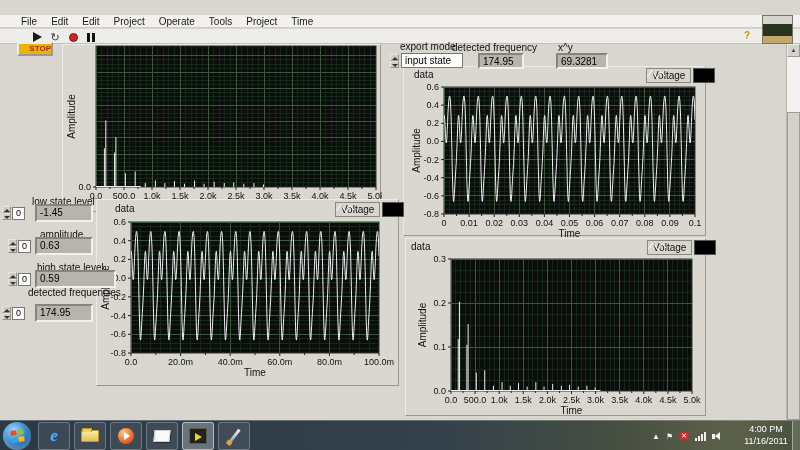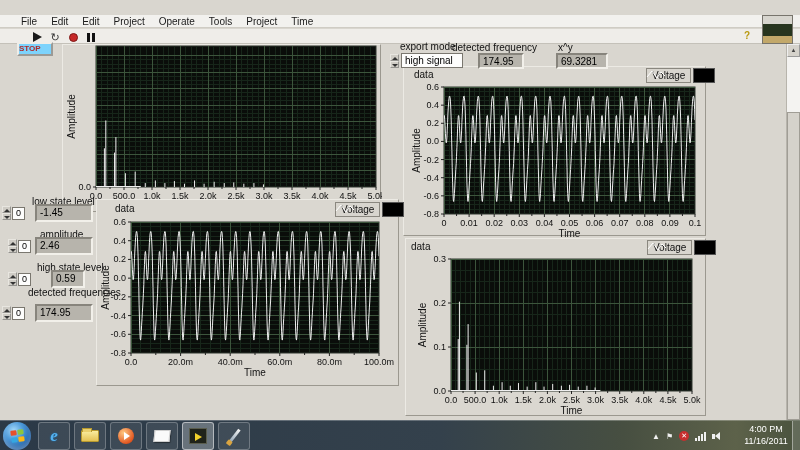--- a/index.html
+++ b/index.html
@@ -37,22 +37,22 @@
   .pause-bars i { display:block; width:3px; height:9px; background:#111; }
   .ctx-help { position:absolute; top:1px; left:744px; font-size:10px; font-weight:bold; color:#b99a12; }
   .vi-icon { position:absolute; left:762px; top:-14px; width:31px; height:29px;
     border:1px solid #77746c; background:
       linear-gradient(#d7d5ce 0 8px, #27351f 8px 20px, #c2a86a 20px 100%); }
 
   
   .panel { position:absolute; left:0; top:44px; width:800px; height:376px; background:#d9d6cf; }
 
   .stop-btn { position:absolute; left:17px; top:-2px; width:36px; height:14px;
-    background:#7dd3fc; border:2px outset #efede8; color:#b02a2a;
-    font-size:8px; font-weight:bold; text-align:left; line-height:10px; }
+    background:#eab308; border:2px outset #efede8; color:#b02a2a;
+    font-size:8px; font-weight:bold; text-align:right; line-height:10px; }
 
   .lbl { position:absolute; font-size:10px; color:#111; white-space:nowrap; }
   .indicator { position:absolute; background:#b7b4ac; border:2px solid;
     border-color:#87847c #f2f0ea #f2f0ea #87847c; font-size:10px; color:#000;
     padding:1px 3px; white-space:nowrap; }
   .combo { position:absolute; background:#fdfdfc; border:1px solid #7a776f;
     font-size:10px; color:#000; padding:1px 3px; white-space:nowrap; }
   .spinner { position:absolute; display:flex; align-items:center; }
   .spin-btns { display:flex; flex-direction:column; margin-right:1px; }
   .spin-btns i { display:block; width:9px; height:7px; background:#cfccc5;
@@ -731,21 +731,21 @@
         </svg>
       </div>
 
     <div class="lbl" style="left:400px; top:-3px;">export mode</div>
     <div class="spinner" style="left:390px; top:10px;">
       <span class="spin-btns">
           <i class="up"></i>
           <i class="dn"></i>
         </span>
     </div>
-    <div class="combo" style="left:401px; top:9px; width:62px; height:15px;">high signal</div>
+    <div class="combo" style="left:401px; top:9px; width:62px; height:15px;">input state</div>
 
     <div class="lbl" style="left:452px; top:-2px;">detected  frequency</div>
     <div class="indicator" style="left:478px; top:9px; width:46px; height:16px;">174.95</div>
 
     <div class="lbl" style="left:558px; top:-2px;">x^y</div>
     <div class="indicator" style="left:556px; top:9px; width:52px; height:16px;">69.3281</div>
 
     <div class="lbl" style="left:32px; top:152px;">low state level</div>
     <div class="spinner" style="left:2px; top:162px;">
       <span class="spin-btns">
@@ -757,31 +757,31 @@
     <div class="indicator" style="left:35px; top:160px; width:58px; height:18px;">-1.45</div>
 
     <div class="lbl" style="left:40px; top:185px;">amplitude</div>
     <div class="spinner" style="left:8px; top:195px;">
       <span class="spin-btns">
           <i class="up"></i>
           <i class="dn"></i>
         </span>
       <span class="spin-val">0</span>
     </div>
-    <div class="indicator" style="left:35px; top:193px; width:58px; height:18px;">2.46</div>
+    <div class="indicator" style="left:35px; top:193px; width:58px; height:18px;">0.63</div>
 
     <div class="lbl" style="left:37px; top:218px;">high state level</div>
     <div class="spinner" style="left:8px; top:228px;">
       <span class="spin-btns">
           <i class="up"></i>
           <i class="dn"></i>
         </span>
       <span class="spin-val">0</span>
     </div>
-    <div class="indicator" style="left:51px; top:226px; width:34px; height:18px;">0.59</div>
+    <div class="indicator" style="left:35px; top:226px; width:81px; height:18px;">0.59</div>
 
     <div class="lbl" style="left:28px; top:243px;">detected frequencies</div>
     <div class="spinner" style="left:2px; top:262px;">
       <span class="spin-btns">
           <i class="up"></i>
           <i class="dn"></i>
         </span>
       <span class="spin-val">0</span>
     </div>
     <div class="indicator" style="left:35px; top:260px; width:58px; height:18px;">174.95</div>

